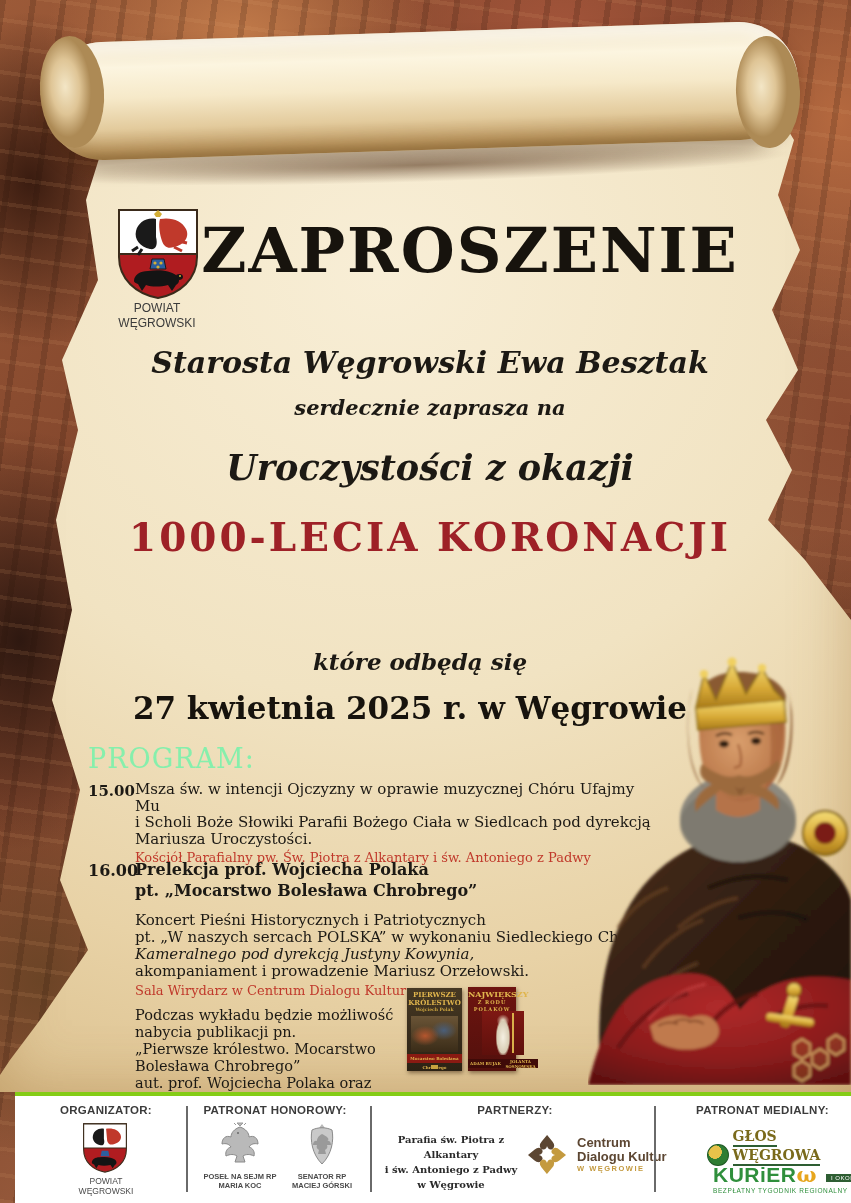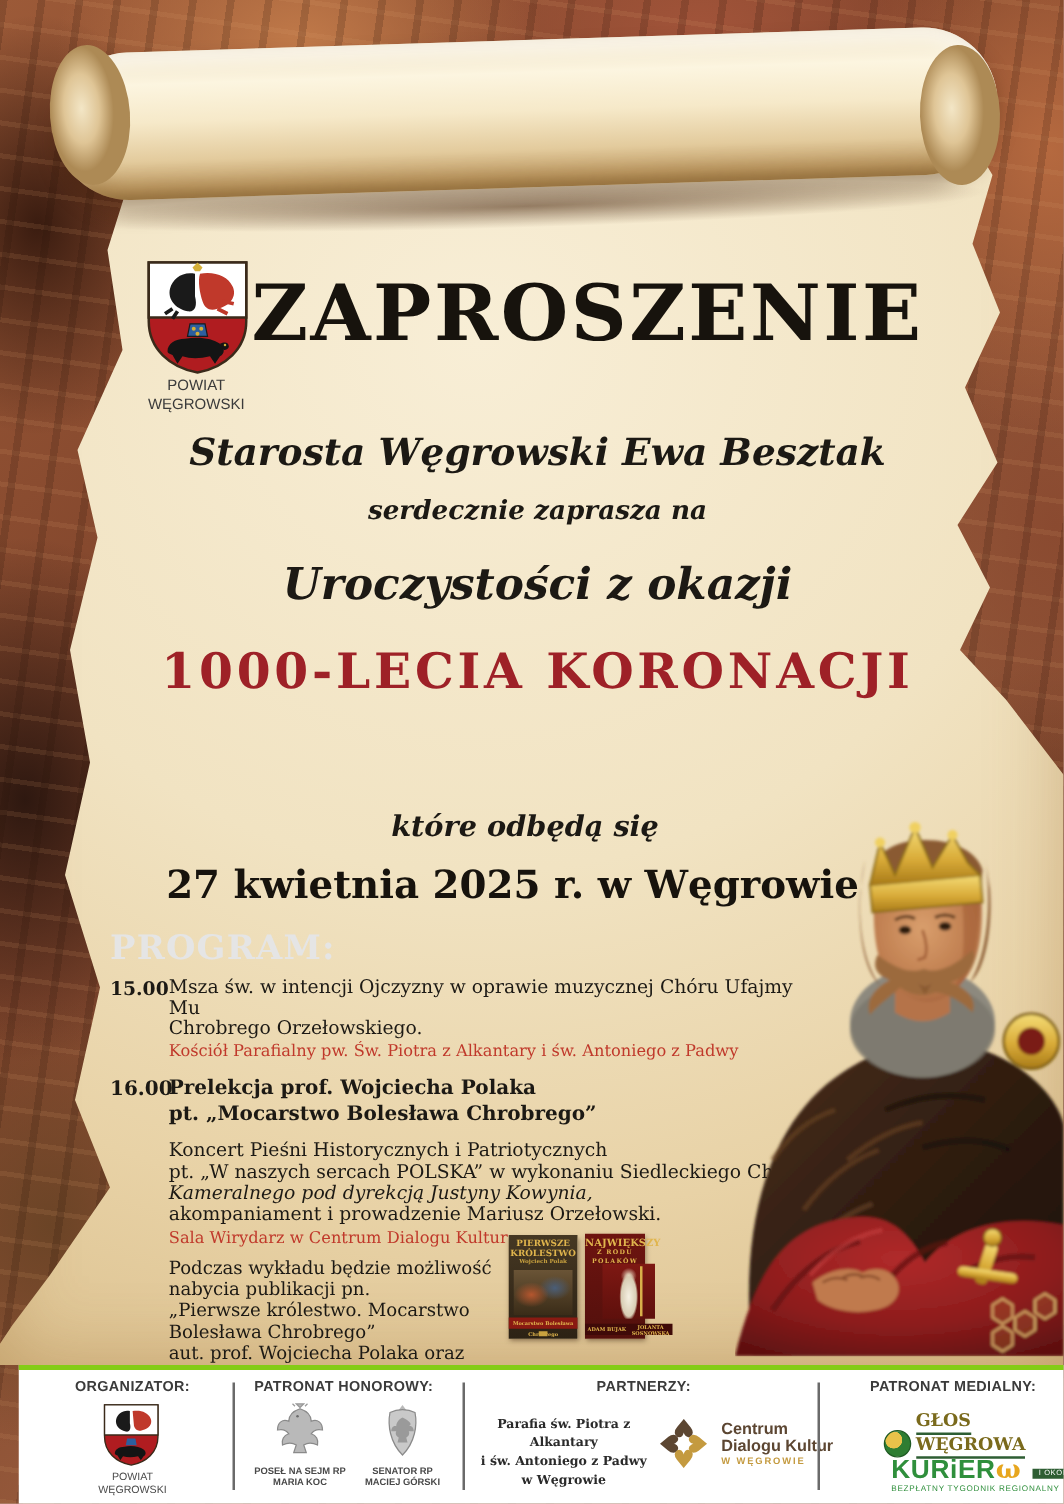--- a/index.html
+++ b/index.html
@@ -55,21 +55,21 @@
   .crest-caption{left:92px;top:301px;width:130px;font-family:"Liberation Sans",sans-serif;
          font-size:12px;line-height:15px;color:#3b3b3b;}
   .script{font-style:italic;color:#1c1914;}
   .host{left:110px;top:345px;width:640px;font-size:30px;font-weight:600;}
   .invites{left:110px;top:395px;width:640px;font-size:21px;font-weight:600;}
   .occasion{left:110px;top:447px;width:640px;font-size:35px;font-weight:700;}
   .event1{left:100px;top:514px;width:660px;font-size:39px;font-weight:700;letter-spacing:3px;color:#9e2127;}
   .event2{left:100px;top:572px;width:660px;font-size:39px;font-weight:700;letter-spacing:3px;color:#9e2127;}
   .when-intro{left:110px;top:648px;width:620px;font-size:23px;font-weight:600;}
   .when{left:90px;top:690px;width:640px;font-size:31px;font-weight:700;color:#17130d;}
-  .program-h{left:88px;top:743px;font-size:27px;font-weight:700;letter-spacing:1px;color:#e5e5e5;}
+  .program-h{left:88px;top:743px;font-size:27px;font-weight:400;letter-spacing:1px;color:#86efac;}
   .ptime{font-weight:700;font-size:15px;color:#1c1914;}
   .pline{font-size:15px;line-height:16.5px;color:#1c1914;}
   .pbold{font-size:16px;line-height:21px;font-weight:700;color:#1c1914;}
   .pvenue{font-size:13px;color:#c0392b;}
   .note-line{font-size:14.5px;line-height:17px;color:#1c1914;}
 
   
   .book{box-shadow:1px 2px 4px rgba(50,25,5,.5);}
   .book1{left:407px;top:988px;width:55px;height:83px;background:linear-gradient(#463823,#2c2214);}
   .book2{left:468px;top:987px;width:48px;height:84px;background:linear-gradient(#6e1410,#52100c);}
@@ -147,21 +147,22 @@
   <div class="abs occasion script center">Uroczystości z okazji</div>
   <div class="abs event1 center">1000-LECIA KORONACJI</div>
   <div class="abs when-intro script center">które odbędą się</div>
   <div class="abs when center">27 kwietnia 2025 r. w Węgrowie</div>
 
   <div class="abs program-h">PROGRAM:</div>
 
   <div class="abs ptime" style="left:88px;top:782px;">15.00</div>
   <div class="abs" style="left:135px;top:781px;width:520px;">
     <div class="pline">Msza św. w intencji Ojczyzny w oprawie muzycznej Chóru Ufajmy Mu</div>
-    <div class="pline">Chrobrego Orzełowskiego.</div>
+    <div class="pline">i Scholi Boże Słowiki Parafii Bożego Ciała w Siedlcach pod dyrekcją</div>
+    <div class="pline">Mariusza Uroczystości.</div>
     <div class="pvenue" style="margin-top:3px;">Kościół Parafialny pw. Św. Piotra z Alkantary i św. Antoniego z Padwy</div>
   </div>
 
   <div class="abs ptime" style="left:88px;top:861px;font-size:16px;">16.00</div>
   <div class="abs" style="left:135px;top:859px;width:520px;">
     <div class="pbold">Prelekcja prof. Wojciecha Polaka</div>
     <div class="pbold">pt. „Mocarstwo Bolesława Chrobrego”</div>
     <div style="height:11px;"></div>
     <div class="pline" style="line-height:17px;">Koncert Pieśni Historycznych i Patriotycznych</div>
     <div class="pline" style="line-height:17px;">pt. „W naszych sercach POLSKA” w wykonaniu Siedleckiego Chóru</div>

